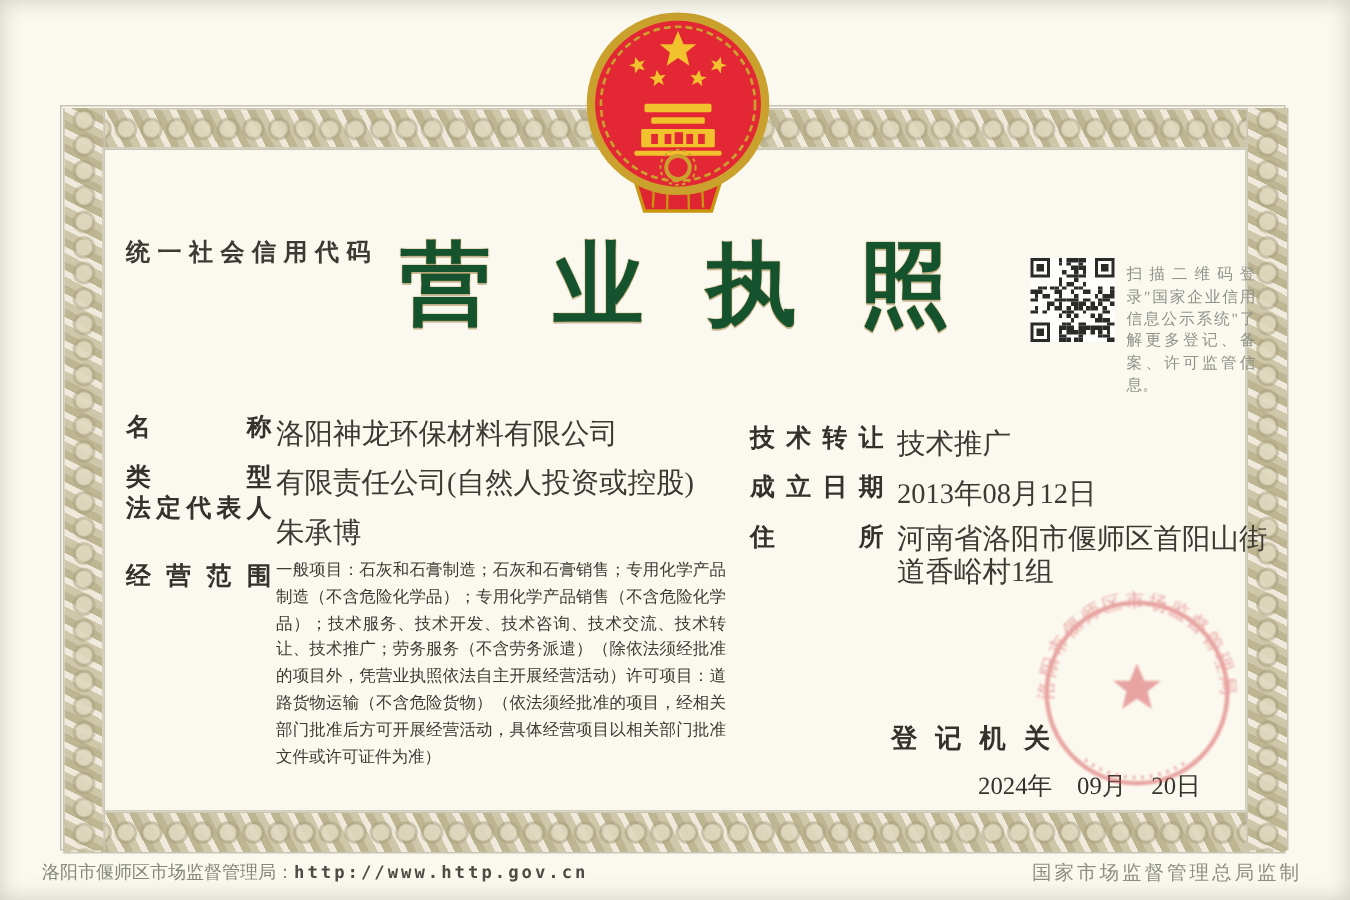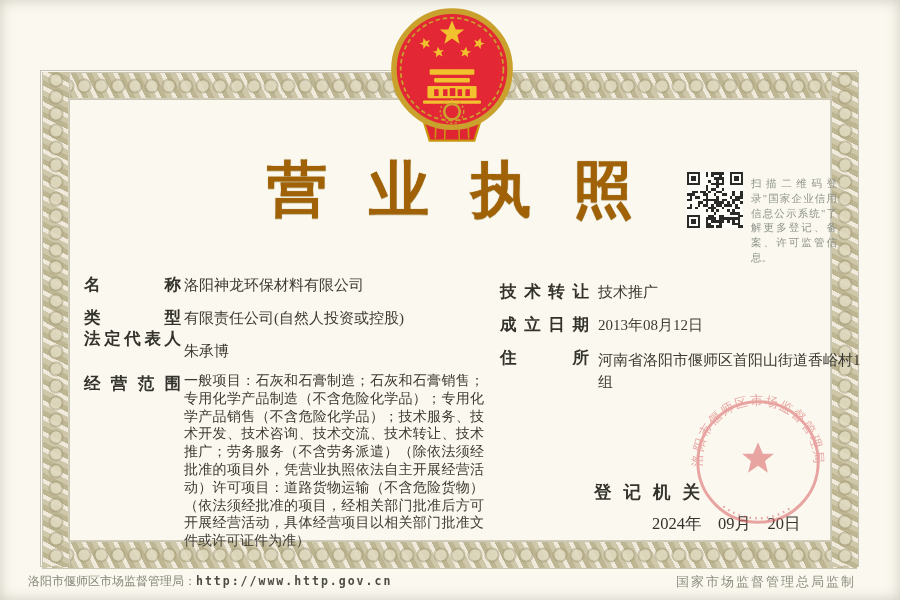--- a/index.html
+++ b/index.html
@@ -30,55 +30,55 @@
 
   
   .emblem{position:absolute;left:385px;top:6px;width:134px;height:142px;}
 
   
   .credit{position:absolute;left:84px;top:158px;}
   .credit .lbl{font-size:16px;font-weight:600;letter-spacing:5px;color:#3b3a33;}
   .credit .code{font-size:15.5px;letter-spacing:.8px;margin-top:8px;color:#3a3936;}
   .title{position:absolute;left:0;top:150px;width:900px;text-align:center;
     font-size:60px;font-weight:700;letter-spacing:42px;text-indent:42px;
-    color:#a16207;text-shadow:0 0 1px #8a6516, 0 1px 0 rgba(120,85,15,.35);}
+    color:#14532d;text-shadow:0 0 1px #8a6516, 0 1px 0 rgba(120,85,15,.35);}
 
   
   .qr{position:absolute;left:687px;top:172px;width:56px;height:56px;background:#fdfdfa;}
   .qr i{position:absolute;width:2.7px;height:2.7px;background:#2a2a28;}
   .qr .fp{position:absolute;width:9px;height:9px;border:2.2px solid #2a2a28;background:#fdfdfa;}
   .qr .fp::after{content:"";position:absolute;inset:2.2px;background:#2a2a28;}
   .fp.tl{left:0;top:0;} .fp.tr{right:0;top:0;} .fp.bl{left:0;bottom:0;}
   .qr-caption{position:absolute;left:751px;top:177px;width:86px;
     font-size:10.5px;line-height:14.8px;color:#8f948b;text-align:justify;}
 
   
   .row{position:absolute;}
   .flabel{position:absolute;font-size:16.5px;font-weight:600;color:#33322c;
     text-align:justify;text-align-last:justify;}
-  .fvalue{position:absolute;font-size:15px;color:#3c3a33;}
+  .fvalue{position:absolute;font-size:19px;color:#3c3a33;}
   .lcol .flabel{left:84px;width:97px;}
   .lcol .fvalue{left:184px;width:300px;}
   .rcol .flabel{left:500px;width:89px;}
   .rcol .fvalue{left:598px;width:264px;}
-  .scope{font-size:14px;line-height:17.8px;text-align:justify;}
+  .scope{font-size:11px;line-height:17.8px;text-align:justify;}
 
   
   .regauth{position:absolute;left:594px;top:480px;font-size:17.5px;font-weight:600;
     letter-spacing:12px;color:#33322c;}
   .regdate{position:absolute;left:652px;top:513px;font-size:16.5px;color:#33322c;}
 
   
   .seal{position:absolute;left:684px;top:390px;opacity:.55;filter:blur(.7px);}
 
   
   .footer-left{position:absolute;left:28px;top:573px;font-size:12px;color:#85887a;}
   .footer-left .url{font-family:"DejaVu Sans Mono",monospace;font-size:11.5px;font-weight:700;
     letter-spacing:2px;color:#4c4c44;}
-  .footer-right{position:absolute;right:44px;top:573px;font-size:13px;letter-spacing:2px;color:#8c8f80;}
+  .footer-right{position:absolute;right:32px;top:573px;font-size:13px;letter-spacing:2px;color:#8c8f80;}
 </style>
 </head>
 <body>
 
 <div class="frame-outline"></div>
 <div class="fstrip h ftop"></div>
 <div class="fstrip h fbottom"></div>
 <div class="fstrip v fleft"></div>
 <div class="fstrip v fright"></div>
 <div class="frame-inline"></div>
@@ -111,20 +111,21 @@
       <rect x="58" y="73" width="5" height="7"></rect>
         <rect x="65" y="74" width="4" height="6"></rect>
       <rect x="72" y="74" width="4" height="6"></rect>
     </g>
     <circle cx="60" cy="94" r="7" fill="none" stroke="#caa12c" stroke-width="2.4"></circle>
     <circle cx="60" cy="94" r="10.5" fill="none" stroke="#caa12c" stroke-width="1.2" stroke-dasharray="2 2"></circle>
   </svg>
 </div>
 
 <div class="credit">
+  <div class="lbl">统一社会信用代码</div>
 </div>
 
 <div class="title">营业执照</div>
 
 <div class="qr" id="qr">
   <span class="fp tl"></span>
   <span class="fp tr"></span>
   <span class="fp bl"></span>
 <i style="left:18.7px;top:0.0px"></i>
     <i style="left:24.0px;top:0.0px"></i>

